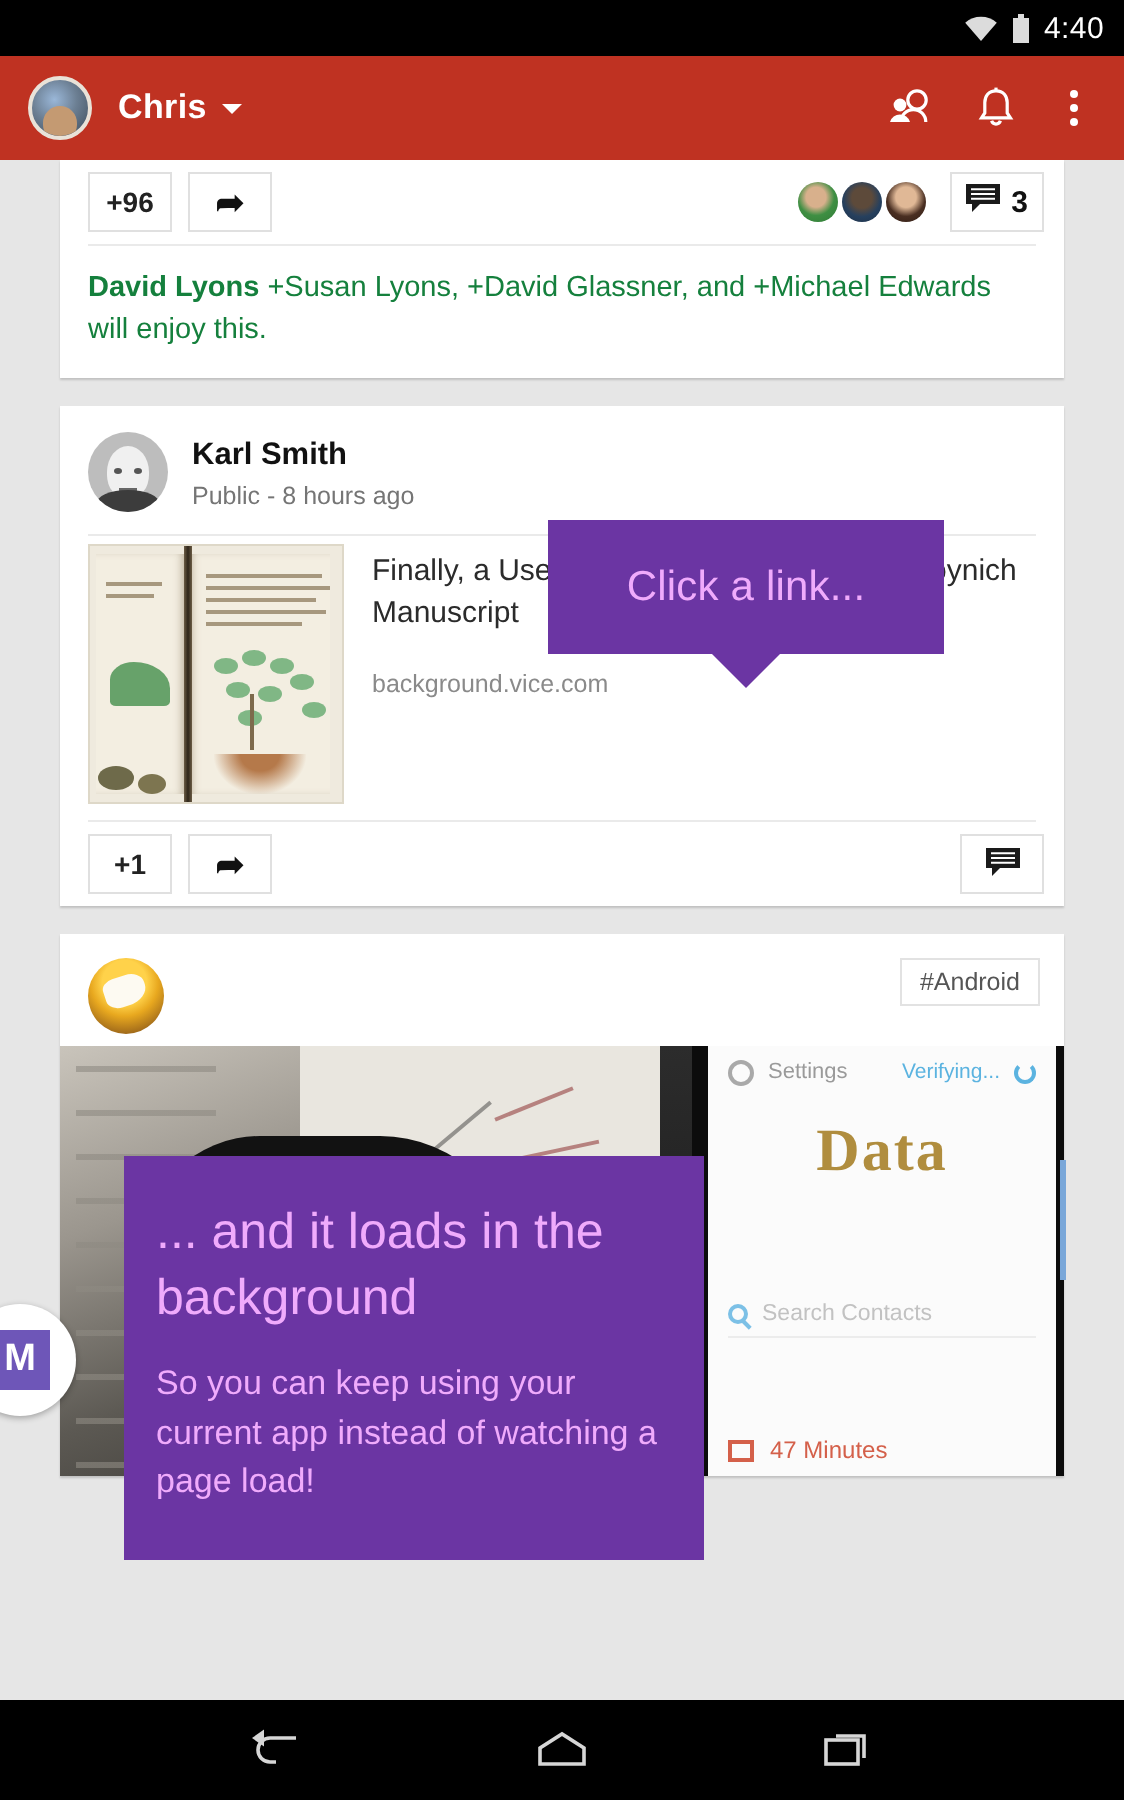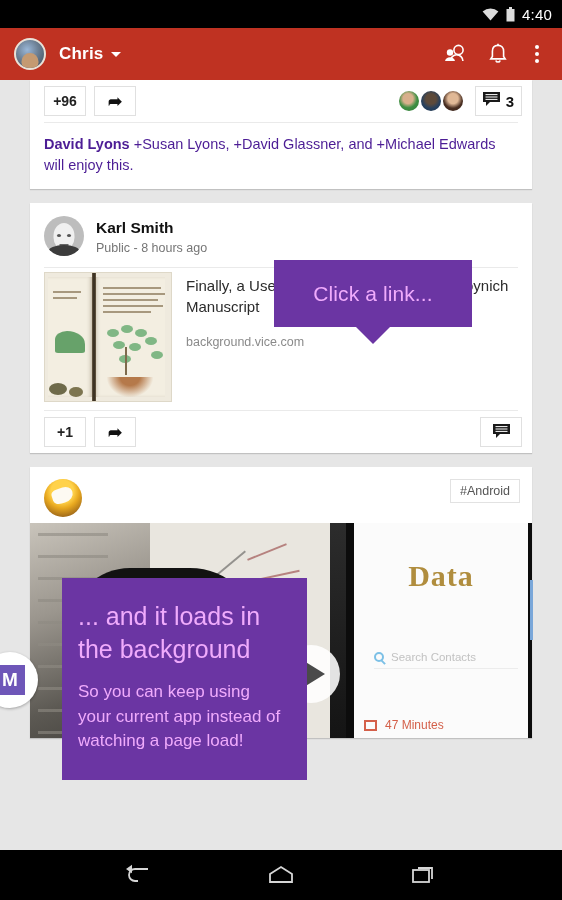--- a/index.html
+++ b/index.html
@@ -65,21 +65,21 @@
   .ar-spacer { flex:1; }
   .mini-avatars { display:flex; align-items:center; gap:2px; margin-right:4px; }
   .mini-av { width:20px; height:20px; border-radius:50%; display:block; }
   .mini-av.a { background:radial-gradient(circle at 45% 38%, #d8b08c 0 30%, #3f8f43 55%, #2f7a35 100%); }
   .mini-av.b { background:radial-gradient(circle at 50% 40%, #5d4a3a 0 32%, #26405e 60%, #1d2f46 100%); }
   .mini-av.c { background:radial-gradient(circle at 50% 38%, #e0b896 0 32%, #4a2f22 60%, #2e1c14 100%); }
   .cmt-box { border:1px solid #e0e0e0; height:30px; display:flex; align-items:center;
     gap:6px; padding:0 7px; }
   .cmt-count { font-size:15px; font-weight:bold; color:#111; }
   .divider { height:1px; background:#eaeaea; margin:0 14px; }
-  .card-text { padding:11px 14px 14px 14px; font-size:14.5px; line-height:1.42; color:#4c1d95; }
+  .card-text { padding:11px 14px 14px 14px; font-size:14.5px; line-height:1.42; color:#15803d; }
   .card-text b { font-weight:bold; }
 
   
   .post-head { display:flex; align-items:center; gap:12px; padding:13px 14px 11px 14px; }
   .av-karl {
     width:40px; height:40px; border-radius:50%; background:#bdbdbd; flex:none;
     position:relative; overflow:hidden;
   }
   .av-karl .kf-head { position:absolute; left:50%; top:7px; transform:translateX(-50%);
     width:21px; height:26px; background:#f0f0f0; border-radius:50% 50% 44% 44%; }
@@ -125,21 +125,21 @@
   }
   .callout-1 { left:274px; top:180px; width:198px; height:67px;
     display:flex; align-items:center; justify-content:center; }
   .callout-1 .c1-text { font-size:21px; font-weight:normal; letter-spacing:.1px; }
   .callout-1 .tail {
     position:absolute; left:50%; bottom:-17px; transform:translateX(-50%);
     width:0;height:0; border-left:17px solid transparent; border-right:17px solid transparent;
     border-top:17px solid #6b35a3;
   }
   .callout-2 {
-    left:62px; top:498px; width:245px; padding:22px 20px 26px 16px; z-index:30;
+    left:62px; top:498px; width:290px; padding:22px 20px 26px 16px; z-index:30;
   }
   .callout-2 .c2-title { font-size:25px; line-height:1.32; font-weight:normal; }
   .callout-2 .c2-sub { font-size:17px; line-height:1.45; margin-top:14px; }
 
   
   .card3 { position:relative; }
   .c3-head { display:flex; align-items:flex-start; gap:12px; padding:12px 12px 6px 14px; }
   .av-orange {
     width:38px; height:38px; border-radius:50%; flex:none; overflow:hidden;
     background:radial-gradient(circle at 48% 32%, #ffd24a 0 34%, #e8a81f 52%, #6a3b16 100%);
@@ -182,21 +182,21 @@
   .vs-bar { position:absolute; left:0; right:0; top:0; height:26px; display:flex;
     align-items:center; padding:0 10px; gap:7px; }
   .vs-gear { width:13px; height:13px; border-radius:50%; border:2px solid #a9a9a9; }
   .vs-settings { font-size:11px; color:#9a9a9a; }
   .vs-ver { margin-left:auto; font-size:10.5px; color:#5bb3e0; }
   .vs-spin { width:11px; height:11px; border-radius:50%; border:2px solid #5bb3e0;
     border-top-color:transparent; }
   .vs-logo { position:absolute; left:0; right:0; top:36px; text-align:center;
     font-size:30px; font-weight:bold; color:#b08d3e;
     font-family:"Liberation Serif", serif; letter-spacing:1px; }
-  .vs-search { position:absolute; left:20px; right:10px; top:122px; height:24px;
+  .vs-search { position:absolute; left:10px; right:10px; top:122px; height:24px;
     display:flex; align-items:center; gap:7px; border-bottom:1px solid #ececec; }
   .vs-mag { width:10px; height:10px; border:2px solid #7cc0e6; border-radius:50%; position:relative; }
   .vs-mag::after { content:""; position:absolute; right:-4px; bottom:-3px; width:6px; height:2px;
     background:#7cc0e6; transform:rotate(45deg); }
   .vs-ph { font-size:11.5px; color:#c2c2c2; }
   .vs-row { position:absolute; left:10px; right:10px; bottom:6px; font-size:12px;
     color:#d4604a; display:flex; align-items:center; gap:8px; }
   .vs-chip { width:13px; height:11px; border:2px solid #d4604a; }
   .play {
     position:absolute; left:252px; top:122px; width:58px; height:58px; border-radius:50%;
@@ -387,20 +387,26 @@
         <span class="scrb" style="left:112px;top:150px;width:44px;transform:rotate(-18deg);"></span>
       </div>
       <div class="vid-rack"></div>
       <div class="vid-hair"></div>
       <div class="vid-face"></div>
       <div class="vid-person"></div>
       <div class="vid-hand"></div>
 
       <div class="vid-phone">
         <div class="vid-screen">
+          <div class="vs-bar">
+            <span class="vs-gear"></span>
+            <span class="vs-settings">Settings</span>
+            <span class="vs-ver">Verifying...</span>
+            <span class="vs-spin"></span>
+          </div>
           <div class="vs-logo">Data</div>
           <div class="vs-search">
             <span class="vs-mag"></span>
             <span class="vs-ph">Search Contacts</span>
           </div>
           <div class="vs-row">
             <span class="vs-chip"></span>
             <span>47 Minutes</span>
           </div>
         </div>

